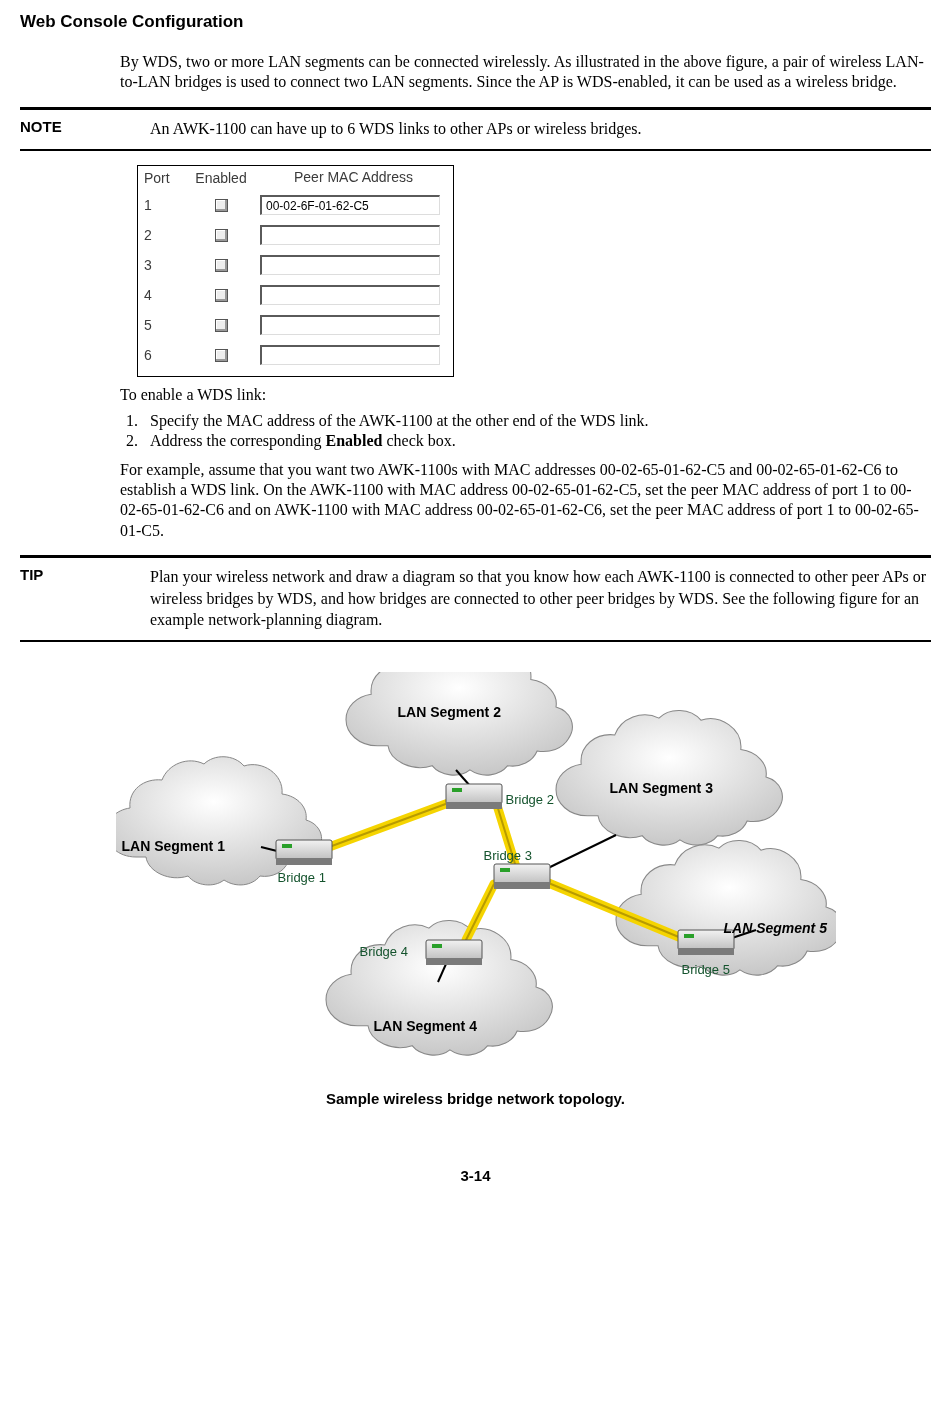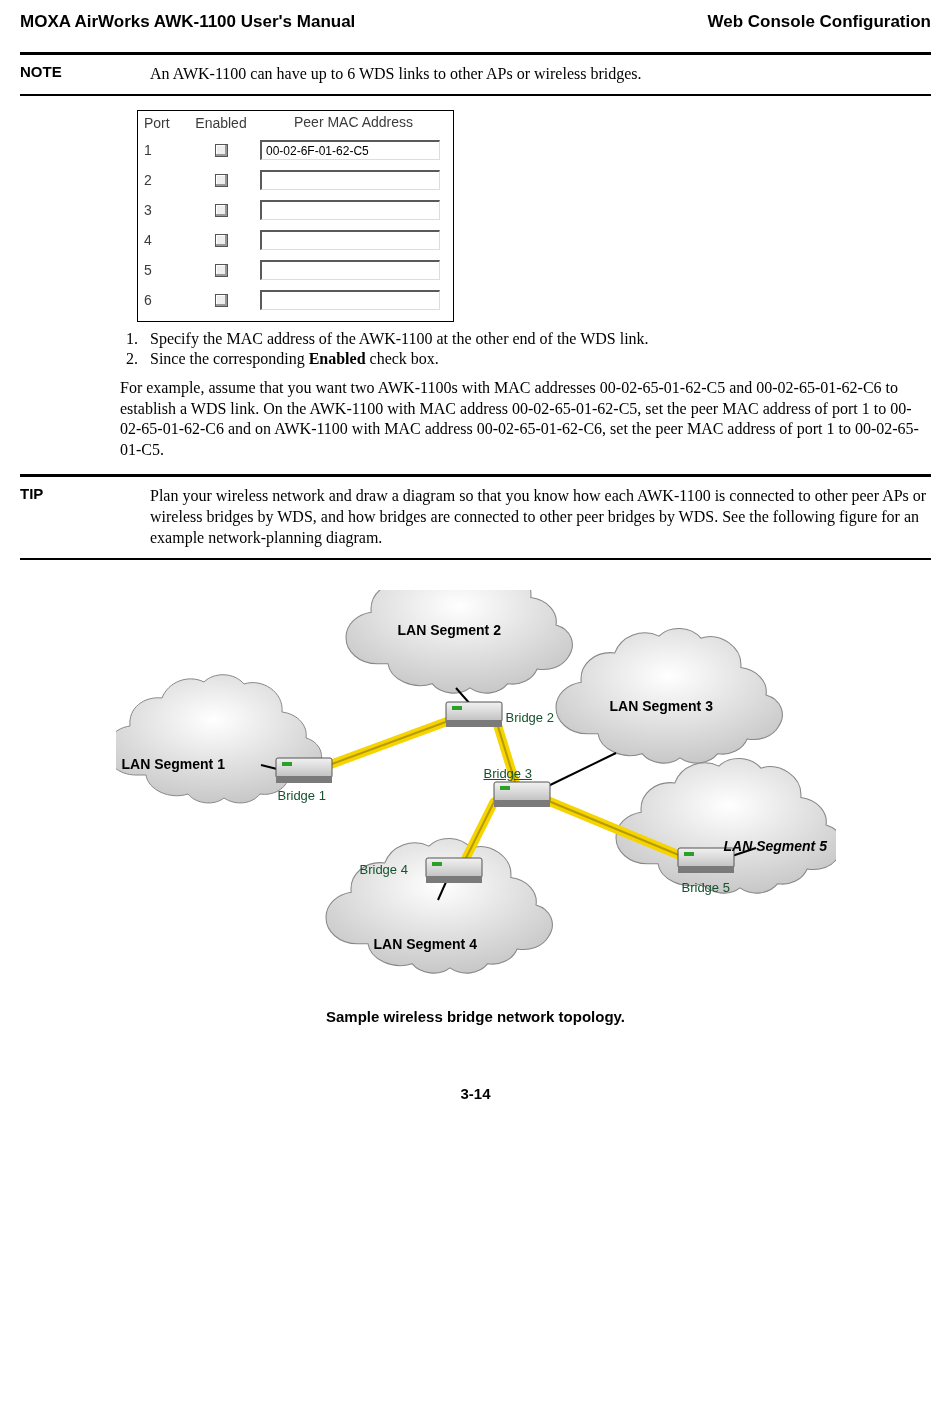--- a/index.html
+++ b/index.html
@@ -159,24 +159,26 @@
     font-size: 15px;
     margin-top: 60px;
   }
 </style>
 </head>
 <body>
 
 <div class="page">
 
   <div class="header-row">
-    <span>MOXA AirWorks AWK-1100 User's Manual</span>
     <span>Web Console Configuration</span>
   </div>
 
+  <div class="content">
+    <p class="body-p">By WDS, two or more LAN segments can be connected wirelessly. As illustrated in the above figure, a pair of wireless LAN-to-LAN bridges is used to connect two LAN segments. Since the AP is WDS-enabled, it can be used as a wireless bridge.</p>
+  </div>
 
   <div class="rule-top"></div>
   <div class="callout-row">
     <div class="callout-label-col">
       <span class="callout-label">NOTE</span>
     </div>
     <div class="callout-body">An AWK-1100 can have up to 6 WDS links to other APs or wireless bridges.</div>
   </div>
   <div class="rule-bot"></div>
 
@@ -225,24 +227,25 @@
       </div>
       <div class="pf-row">
         <div class="pf-col-port">6</div>
         <div class="pf-col-en">
             <div class="pf-checkbox"></div>
           </div>
         <div class="pf-col-mac"><input class="pf-input" value="" style=""></div>
       </div>
     </div>
 
+    <p class="body-p" style="margin-bottom:4px">To enable a WDS link:</p>
     <ol class="ol-steps">
       <li>Specify the MAC address of the AWK-1100 at the other end of the WDS link.</li>
       <li>
-        <span>Since the corresponding </span><span class="bold">Enabled</span><span> check box.</span>
+        <span>Address the corresponding </span><span class="bold">Enabled</span><span> check box.</span>
       </li>
     </ol>
 
     <p class="body-p">For example, assume that you want two AWK-1100s with MAC addresses 00-02-65-01-62-C5 and 00-02-65-01-62-C6 to establish a WDS link. On the AWK-1100 with MAC address 00-02-65-01-62-C5, set the peer MAC address of port 1 to 00-02-65-01-62-C6 and on AWK-1100 with MAC address 00-02-65-01-62-C6, set the peer MAC address of port 1 to 00-02-65-01-C5.</p>
   </div>
 
   <div class="rule-top"></div>
   <div class="callout-row">
     <div class="callout-label-col">
       <span class="callout-label">TIP</span>
@@ -326,21 +329,21 @@
       </svg>
 
       <span class="cloud-label" style="left:6px; top:166px;">LAN Segment 1</span>
       <span class="cloud-label" style="left:282px; top:32px;">LAN Segment 2</span>
       <span class="cloud-label" style="left:494px; top:108px;">LAN Segment 3</span>
       <span class="cloud-label" style="left:258px; top:346px;">LAN Segment 4</span>
       <span class="cloud-label" style="left:608px; top:248px;font-style:italic;">LAN Segment 5</span>
 
       <span class="bridge-label" style="left:162px; top:198px;">Bridge 1</span>
       <span class="bridge-label" style="left:390px; top:120px;">Bridge 2</span>
-      <span class="bridge-label" style="left:368px; top:176px;text-decoration:underline;">Bridge 3</span>
+      <span class="bridge-label" style="left:368px; top:176px;">Bridge 3</span>
       <span class="bridge-label" style="left:244px; top:272px;">Bridge 4</span>
       <span class="bridge-label" style="left:566px; top:290px;">Bridge 5</span>
     </div>
   </div>
 
   <div class="fig-caption">Sample wireless bridge network topology.</div>
 
   <div class="page-number">3-14</div>
 
 </div>

